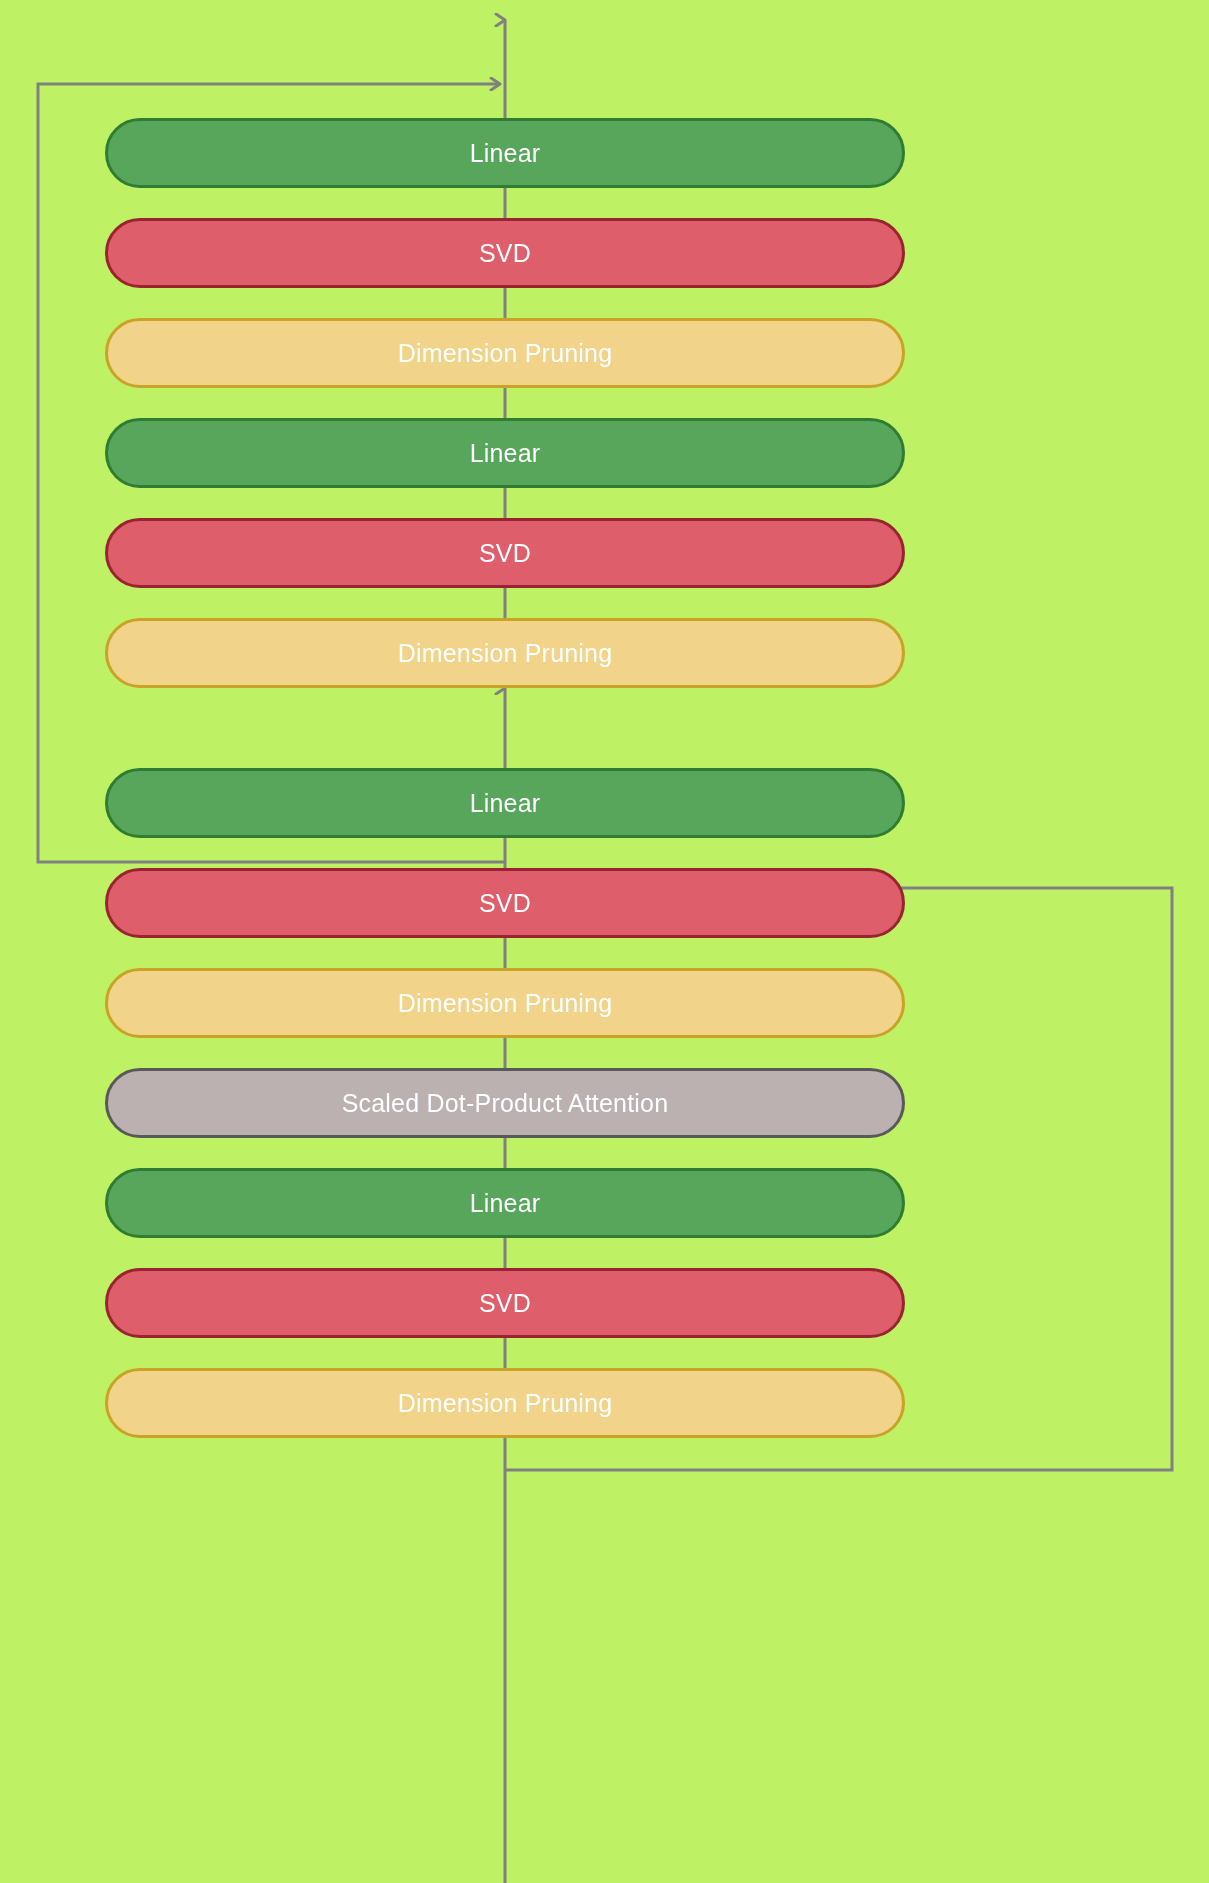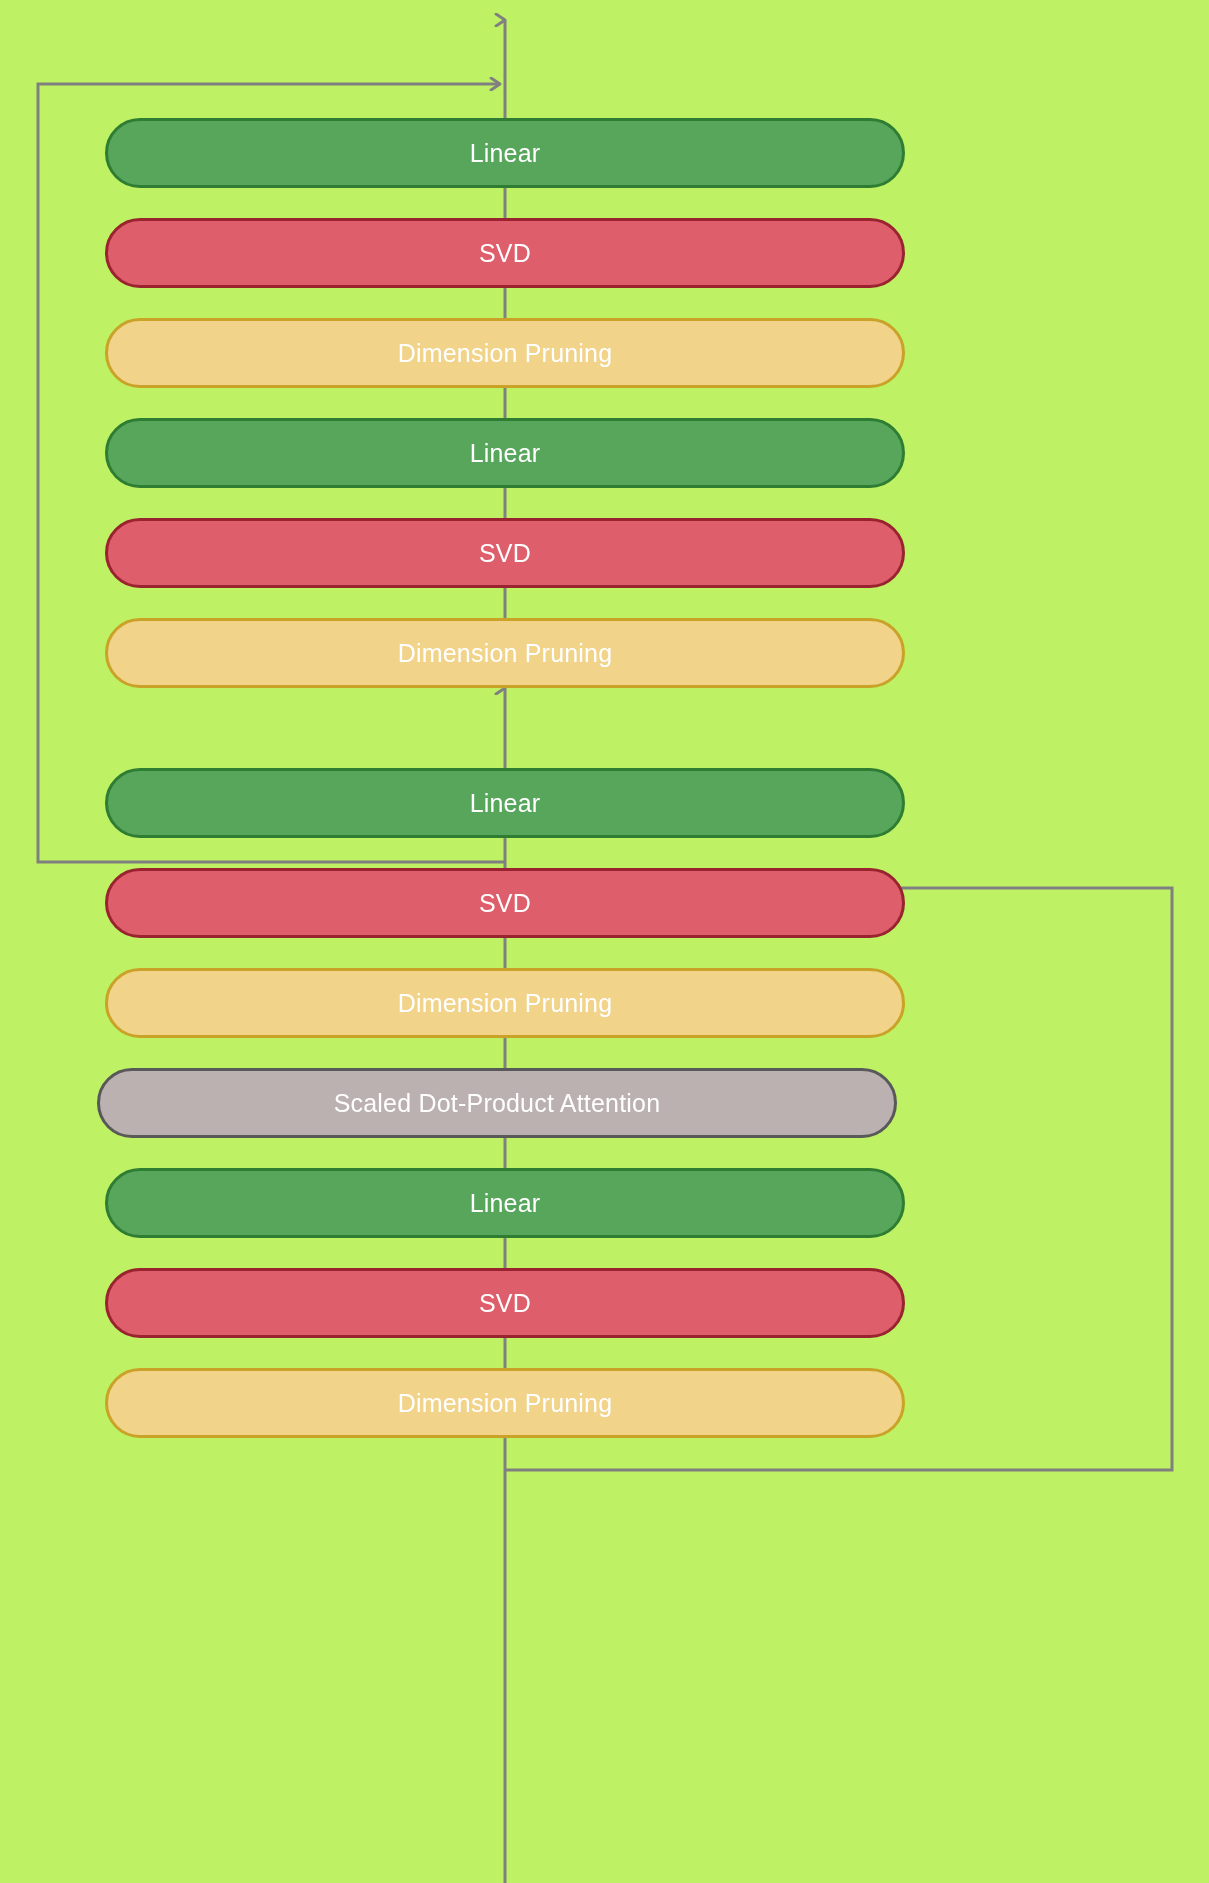--- a/index.html
+++ b/index.html
@@ -116,21 +116,21 @@
       </div>
       <div class="node" style="left: 105px; top: 768px; width: 800px; height: 70px; background: rgb(88, 165, 92); border-color: rgb(46, 125, 50); color: rgb(255, 255, 255);">
         <span class="node-label">Linear</span>
       </div>
       <div class="node" style="left: 105px; top: 868px; width: 800px; height: 70px; background: rgb(223, 94, 107); border-color: rgb(153, 36, 47); color: rgb(255, 255, 255);">
         <span class="node-label">SVD</span>
       </div>
       <div class="node" style="left: 105px; top: 968px; width: 800px; height: 70px; background: rgb(241, 211, 138); border-color: rgb(201, 162, 39); color: rgb(255, 255, 255);">
         <span class="node-label">Dimension Pruning</span>
       </div>
-      <div class="node" style="left: 97px; top: 1068px; width: 800px; height: 70px; background: rgb(187, 177, 176); border-color: rgb(89, 89, 89); color: rgb(255, 255, 255);">
+      <div class="node" style="left: 105px; top: 1068px; width: 800px; height: 70px; background: rgb(187, 177, 176); border-color: rgb(89, 89, 89); color: rgb(255, 255, 255);">
         <span class="node-label">Scaled Dot-Product Attention</span>
       </div>
       <div class="node" style="left: 105px; top: 1168px; width: 800px; height: 70px; background: rgb(88, 165, 92); border-color: rgb(46, 125, 50); color: rgb(255, 255, 255);">
         <span class="node-label">Linear</span>
       </div>
       <div class="node" style="left: 105px; top: 1268px; width: 800px; height: 70px; background: rgb(223, 94, 107); border-color: rgb(153, 36, 47); color: rgb(255, 255, 255);">
         <span class="node-label">SVD</span>
       </div>
       <div class="node" style="left: 105px; top: 1368px; width: 800px; height: 70px; background: rgb(241, 211, 138); border-color: rgb(201, 162, 39); color: rgb(255, 255, 255);">
         <span class="node-label">Dimension Pruning</span>

